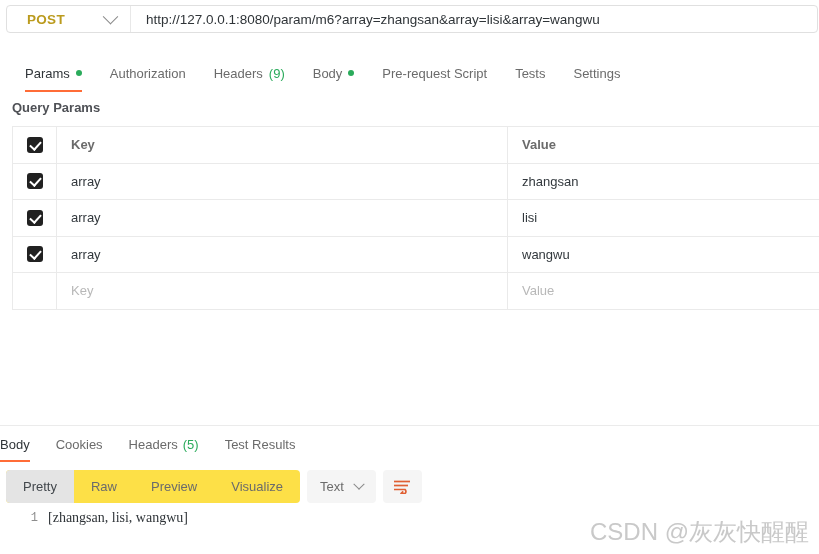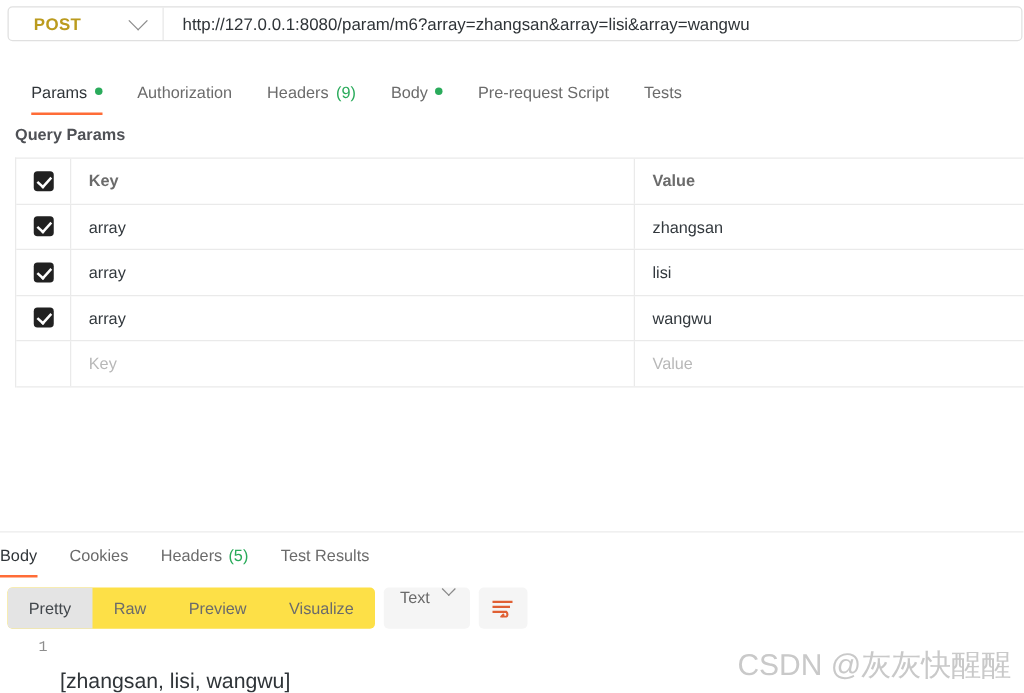--- a/index.html
+++ b/index.html
@@ -252,21 +252,21 @@
     font-size: 13px;
     color: #6b6b6b;
     cursor: pointer;
   }
   .seg-item.active {
     background: #e4e4e4;
     color: #42474c;
   }
   .fmt-select {
     display: flex;
-    align-items: flex-start;
+    align-items: center;
     gap: 11px;
     background: #f5f5f5;
     border-radius: 4px;
     height: 33px;
     padding: 0 13px;
     cursor: pointer;
   }
   .fmt-label {
     font-size: 13px;
     color: #6b6b6b;
@@ -301,26 +301,25 @@
   .gutter {
     width: 48px;
     text-align: right;
     padding-right: 10px;
     font-family: "Liberation Mono", monospace;
     font-size: 12px;
     color: #8d8d8d;
     line-height: 20px;
   }
   .code-line {
-    font-family: Liberation Sans, sans-serif;
-    font-size: 17px;
+    font-family: Liberation Serif, serif;
+    font-size: 14px;
     color: #2f3438;
     line-height: 20px;
     white-space: pre;
-    margin-top: 27px;
   }
 
   
   .watermark {
     position: absolute;
     right: 10px;
     bottom: 6px;
     font-size: 24px;
     color: #c9c9c9;
     font-family: Liberation Sans, sans-serif;
@@ -358,20 +357,23 @@
     <div class="rtab">
       <span>Body</span>
       <span class="dot"></span>
     </div>
     <div class="rtab">
       <span>Pre-request Script</span>
     </div>
     <div class="rtab">
       <span>Tests</span>
     </div>
+    <div class="rtab">
+      <span>Settings</span>
+    </div>
   </div>
 
   <div class="qp-title">Query Params</div>
 
   <div class="ptable">
 
     <div class="prow">
       <div class="cell-check">
         <span class="cb"></span>
       </div>

